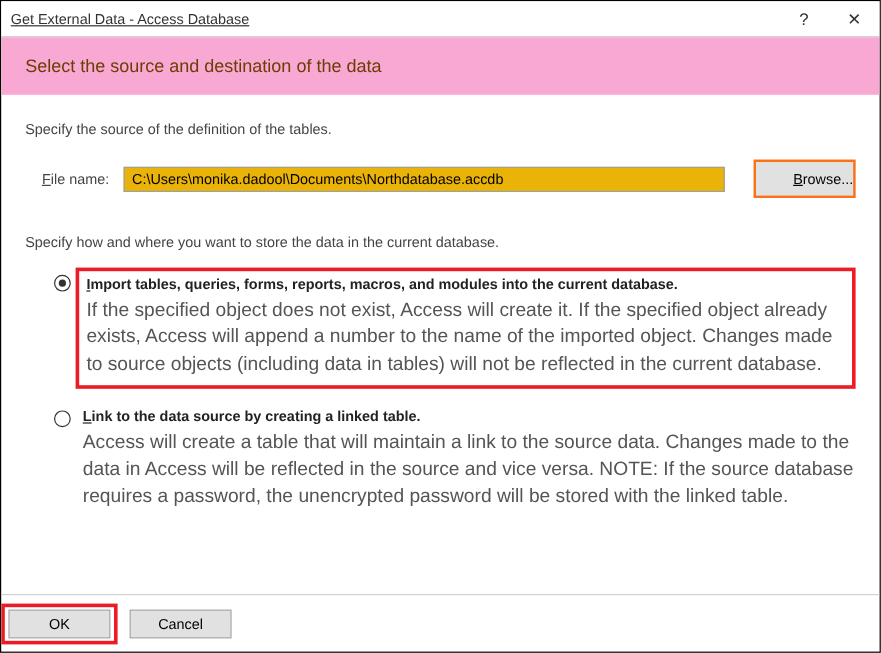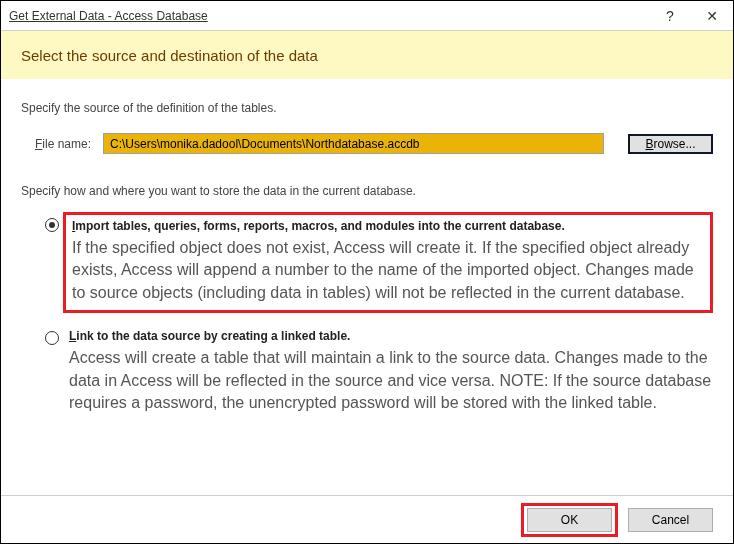--- a/index.html
+++ b/index.html
@@ -29,21 +29,21 @@
       width: 42px;
       height: 30px;
       display: flex;
       align-items: center;
       justify-content: center;
       font-size: 14px;
       color: #333;
       cursor: pointer;
     }
     .header-band {
-      background: #fef9c3;
+      background: #f9a8d4;
       height: 48px;
       display: flex;
       align-items: center;
       padding-left: 20px;
     }
     .header-band-title {
       color: #6a3d00;
       font-size: 15px;
     }
     .content {
@@ -63,27 +63,28 @@
       flex: 1;
       height: 21px;
       border: 1px solid #a0a0a0;
       padding: 2px 6px;
       font-size: 12px;
       font-family: inherit;
       background: #eab308;
     }
     .browse-btn {
       width: 85px;
-      height: 20px;
-      border: 2px solid #0f172a;
+      height: 32px;
+      border: 2px solid #f97316;
       background: #e1e1e1;
       font-size: 12px;
       cursor: pointer;
       font-family: inherit;
       margin-left: 16px;
+      text-align: right;
     }
     .store-label { font-size: 12px; margin-bottom: 18px; color: #444; }
     .option-block {
       display: flex;
       align-items: flex-start;
       gap: 10px;
       margin-left: 24px;
       margin-bottom: 16px;
       justify-content: flex-end;
     }
@@ -123,21 +124,20 @@
       margin-left: -6px;
       margin-top: -4px;
     }
     .footer {
       position: absolute;
       bottom: 0; left: 0; right: 0;
       border-top: 1px solid #d0d0d0;
       height: 48px;
       display: flex;
       align-items: center;
-      justify-content: flex-end;
       gap: 10px;
       padding-right: 20px;
     }
     .footer-btn {
       width: 85px; height: 24px;
       background: #e1e1e1;
       border: 1px solid #adadad;
       font-size: 12px;
       font-family: inherit;
       cursor: pointer;

